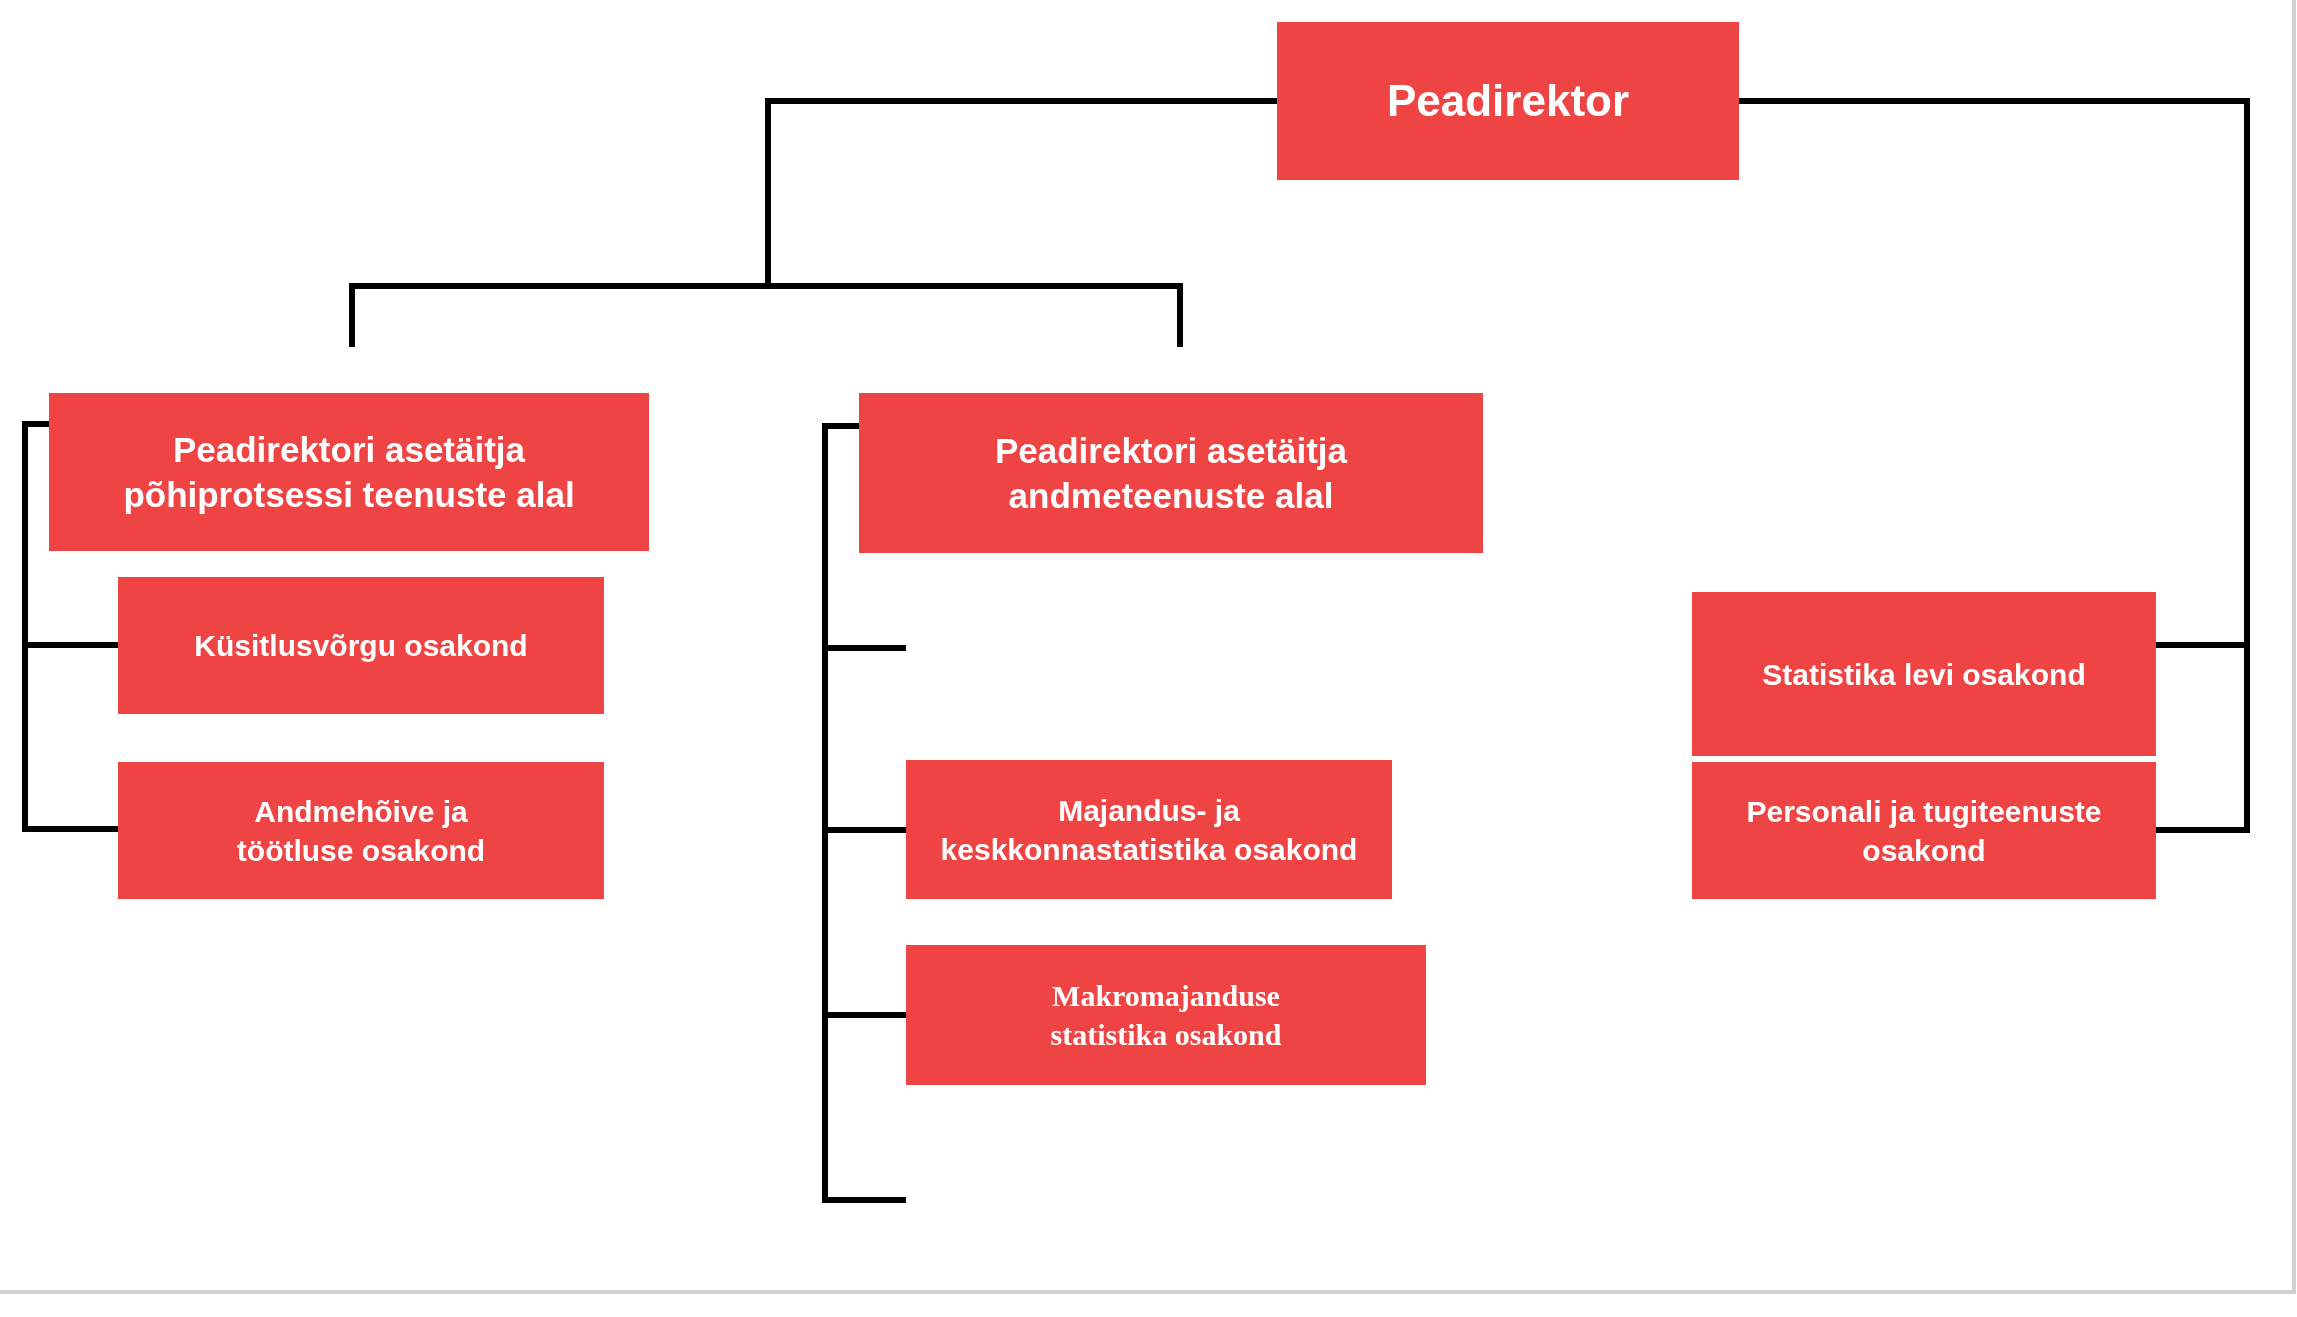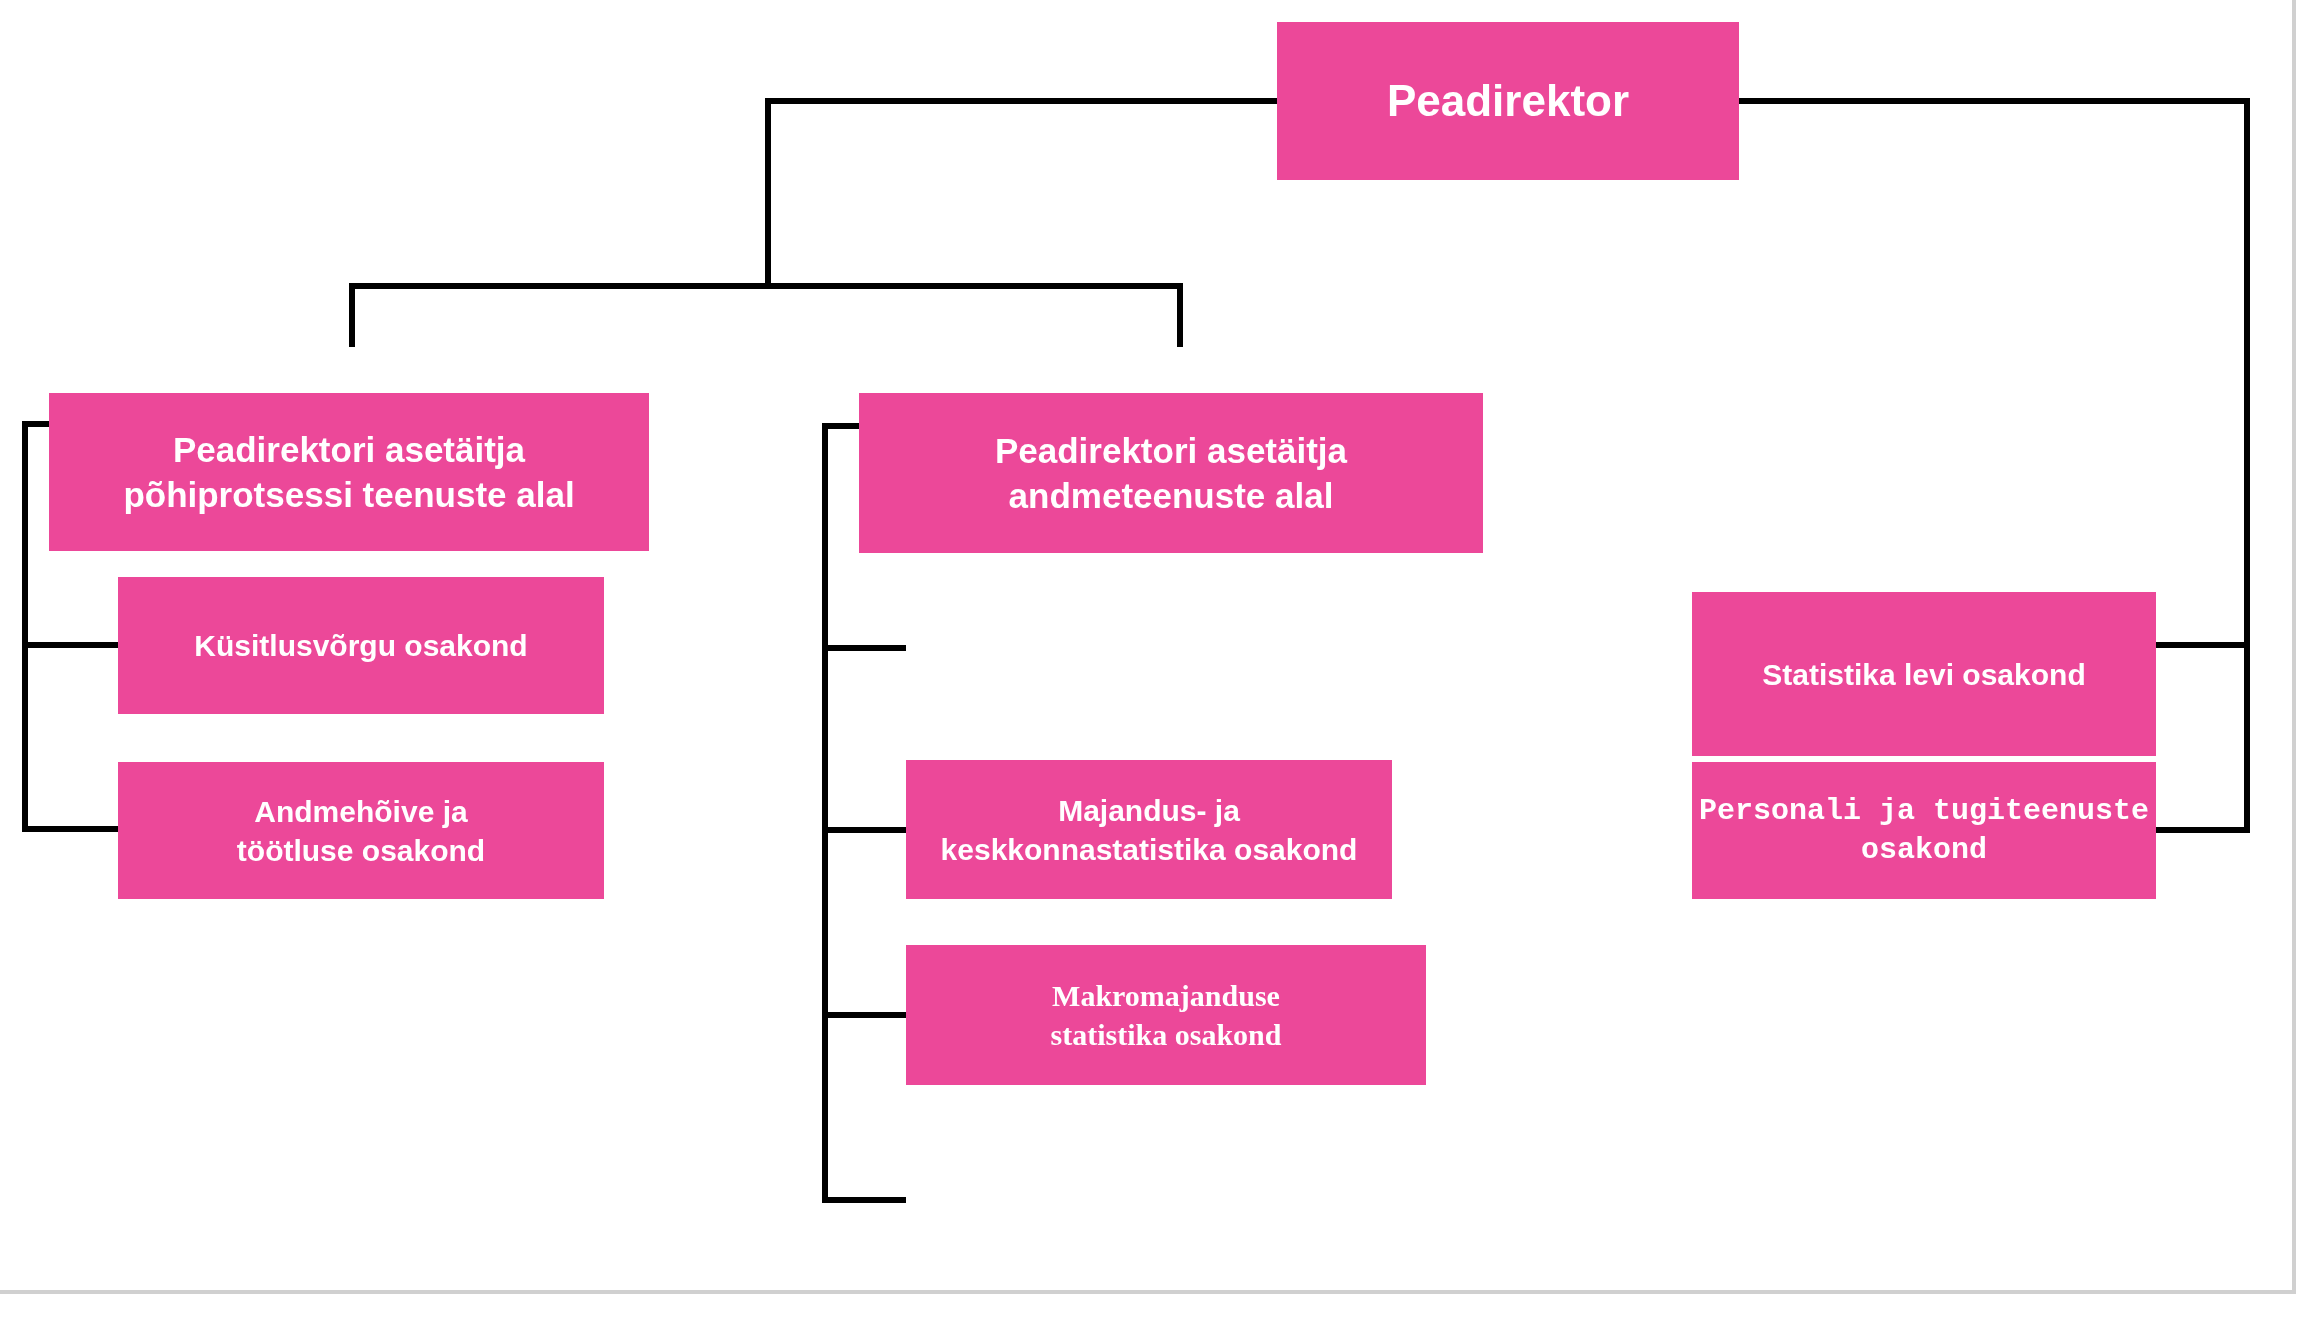--- a/index.html
+++ b/index.html
@@ -10,21 +10,21 @@
   }
   #canvas {
     position: relative;
     width: 2297px;
     height: 1317px;
     background: #ffffff;
     overflow: hidden;
   }
   .node {
     position: absolute;
-    background: #ec4899;
+    background: #ef4444;
     color: #ffffff;
     display: flex;
     align-items: center;
     justify-content: center;
     text-align: center;
     font-weight: bold;
     white-space: pre-line;
     line-height: 1.3;
     box-sizing: border-box;
   }
@@ -45,21 +45,21 @@
   #n-root        { left: 1277px; top: 22px;   width: 462px; height: 158px; }
   #n-dep-core    { left: 49px;   top: 345px;  width: 600px; height: 158px; }
   #n-dep-data    { left: 859px;  top: 345px;  width: 624px; height: 160px; }
   #n-kysitlus    { left: 118px;  top: 577px;  width: 486px; height: 137px; }
   #n-andmehoive  { left: 118px;  top: 762px;  width: 486px; height: 137px; }
   #n-arendus     { left: 906px;  top: 579px;  width: 486px; height: 139px; }
   #n-majandus    { left: 906px;  top: 760px;  width: 486px; height: 139px; }
   #n-makro       { left: 906px;  top: 945px;  width: 520px; height: 140px; font-family: Liberation Serif, serif; }
   #n-rahvastik   { left: 906px;  top: 1131px; width: 486px; height: 139px; }
   #n-levi        { left: 1692px; top: 576px;  width: 464px; height: 164px; margin-top: 16px; }
-  #n-personal    { left: 1692px; top: 762px;  width: 464px; height: 137px; font-family: Liberation Mono, monospace; }
+  #n-personal    { left: 1692px; top: 762px;  width: 464px; height: 137px; }
 
   
   #c-dir-left-h   { left: 765px;  top: 98px;  width: 512px; height: 6px; }
   #c-dir-right-h  { left: 1739px; top: 98px;  width: 511px; height: 6px; }
   #c-dir-left-v   { left: 765px;  top: 98px;  width: 6px;   height: 191px; }
   #c-bus-h        { left: 349px;  top: 283px; width: 834px; height: 6px; }
   #c-drop-core-v  { left: 349px;  top: 283px; width: 6px;   height: 64px; }
   #c-drop-data-v  { left: 1177px; top: 283px; width: 6px;   height: 64px; }
 
   #c-left-trunk-v { left: 22px;  top: 421px; width: 6px;  height: 411px; }

